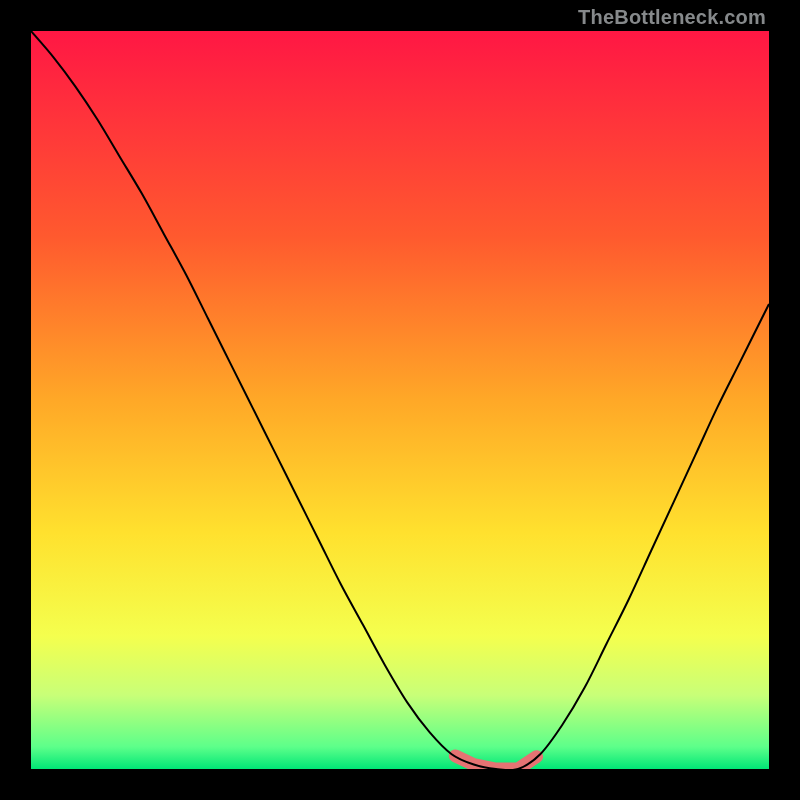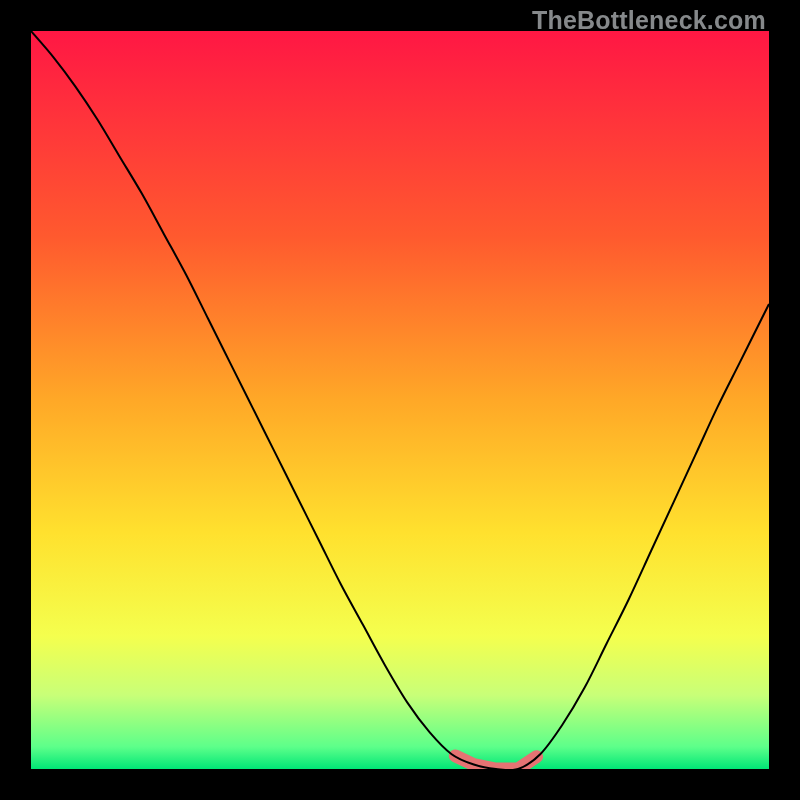--- a/index.html
+++ b/index.html
@@ -23,21 +23,21 @@
     left: 31px;
     top: 31px;
     width: 738px;
     height: 738px;
   }
   .watermark {
     position: absolute;
     top: 6px;
     right: 34px;
     font-family: Arial, Helvetica, sans-serif;
-    font-size: 25px;
+    font-size: 20px;
     font-weight: 600;
     color: #86898b;
     letter-spacing: 0.2px;
   }
   svg { display: block; }
 </style>
 </head>
 <body>
 
 <div class="frame">

